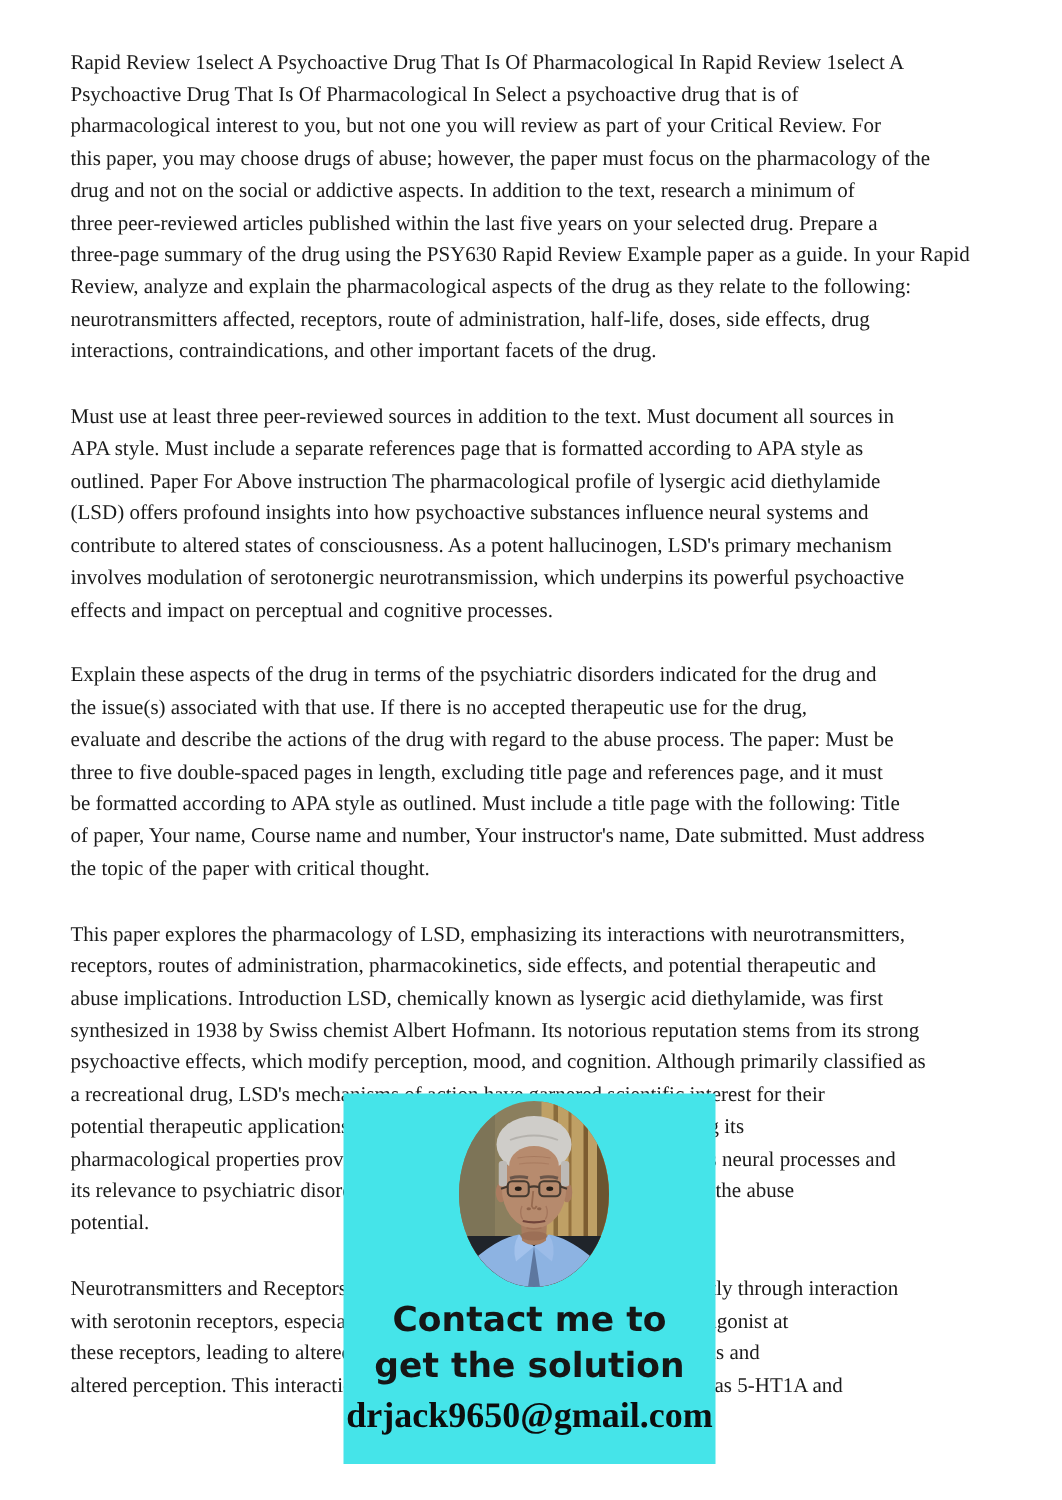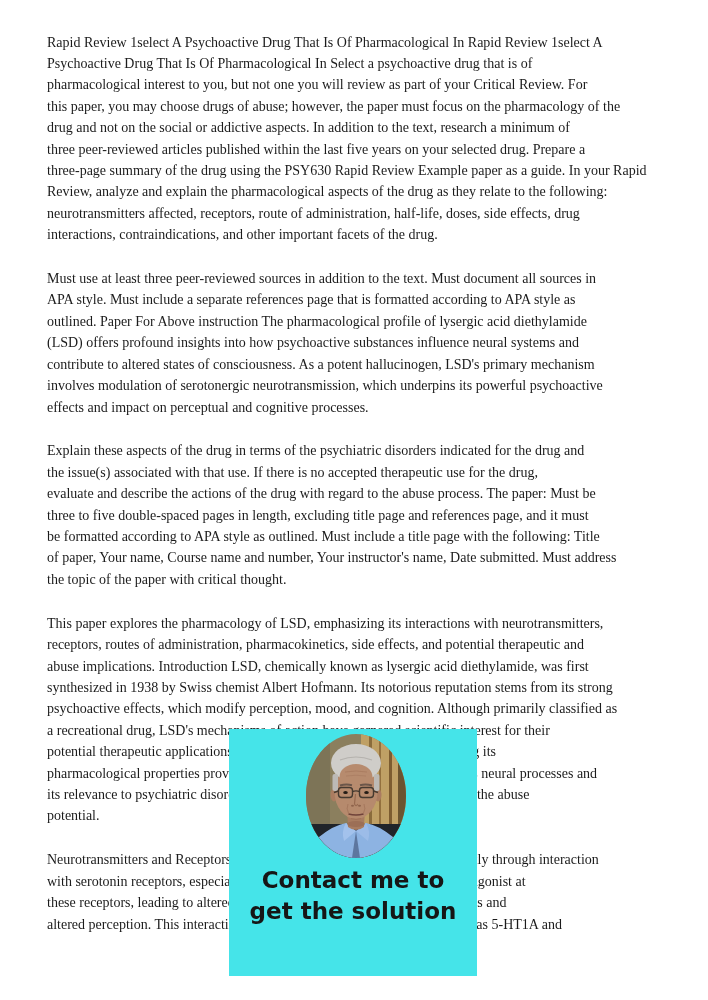--- a/index.html
+++ b/index.html
@@ -168,15 +168,16 @@
           <path d="M42,70 Q40,75 42.5,79" stroke="#9c6e55" stroke-width="0.9" fill="none" opacity="0.7"></path>
           <path d="M58,70 Q60,75 57.5,79" stroke="#9c6e55" stroke-width="0.9" fill="none" opacity="0.7"></path>
 
           <path d="M42.5,80 Q50,81.8 57.5,80" stroke="#70433a" stroke-width="1.5" fill="none"></path>
           <path d="M45,84.5 Q50,86 55,84.5" stroke="#9a6850" stroke-width="1" fill="none" opacity="0.6"></path>
         </g>
       </svg>
     </div>
     <div class="headline">Contact me to
 get the solution</div>
+    <div class="email">drjack9650@gmail.com</div>
   </div>
 
 </div>
 
 </body></html>

